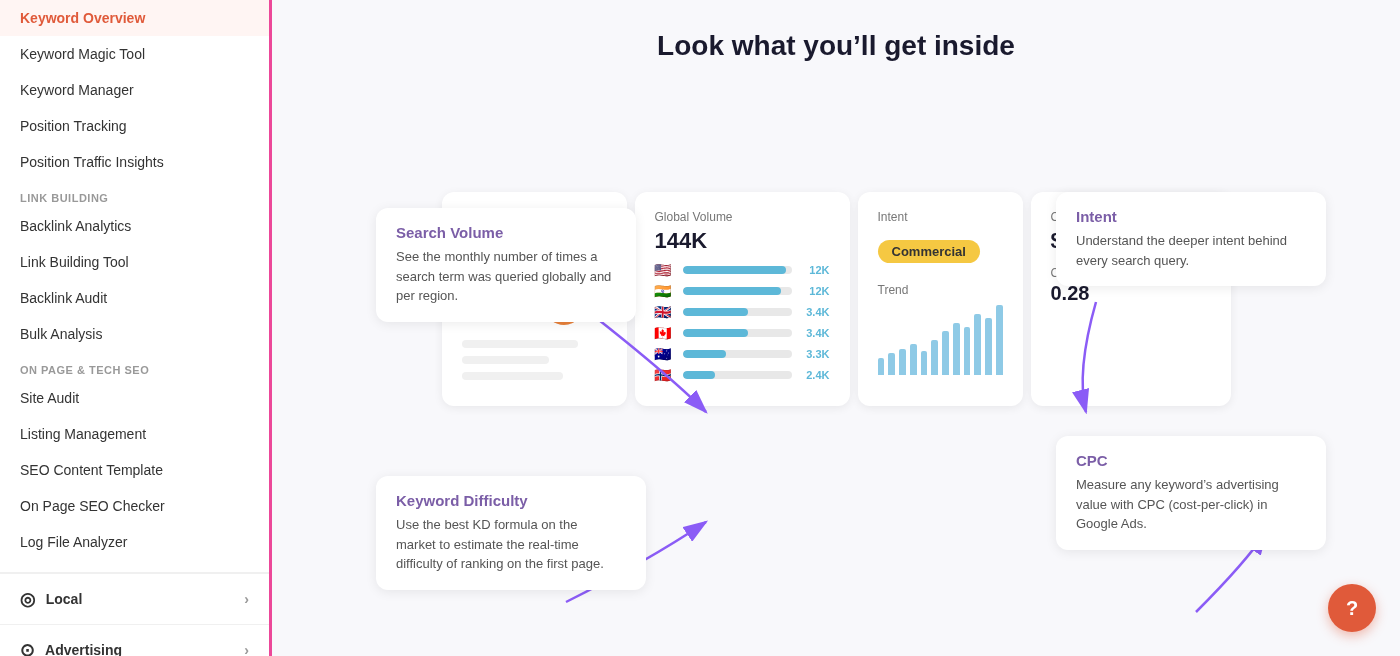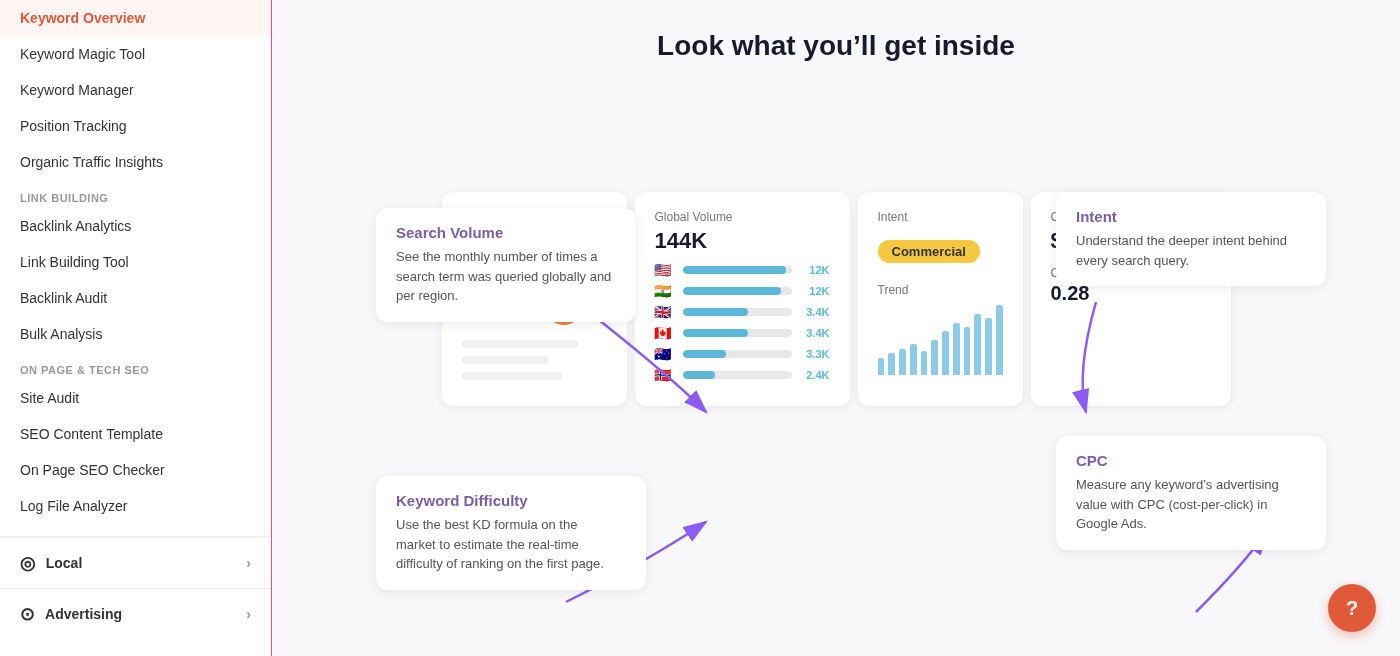--- a/index.html
+++ b/index.html
@@ -3,21 +3,21 @@
   <meta charset="utf-8">
   <style>
     * { box-sizing: border-box; margin: 0; padding: 0; }
     body { font-family: -apple-system, BlinkMacSystemFont, 'Segoe UI', sans-serif; background: #fff; display: flex; height: 656px; overflow: hidden; }
 
     
     .sidebar {
       width: 272px;
       min-width: 272px;
       background: #fff;
-      border-right: 1px solid #ec4899;
+      border-right: 3px solid #ec4899;
       overflow-y: auto;
       padding: 0 0 20px 0;
     }
     .sidebar-item {
       padding: 10px 20px;
       font-size: 14px;
       color: #333;
       cursor: pointer;
       display: flex;
       align-items: center;
@@ -218,40 +218,43 @@
   <div class="sidebar-item">
     <span>Keyword Magic Tool</span>
   </div>
   <div class="sidebar-item">
     <span>Keyword Manager</span>
   </div>
   <div class="sidebar-item">
     <span>Position Tracking</span>
   </div>
   <div class="sidebar-item">
-    <span>Organic Traffic Insights</span>
+    <span>Position Traffic Insights</span>
   </div>
 
   <div class="sidebar-section-label">LINK BUILDING</div>
   <div class="sidebar-item">
     <span>Backlink Analytics</span>
   </div>
   <div class="sidebar-item">
     <span>Link Building Tool</span>
   </div>
   <div class="sidebar-item">
     <span>Backlink Audit</span>
   </div>
   <div class="sidebar-item">
     <span>Bulk Analysis</span>
   </div>
 
   <div class="sidebar-section-label">ON PAGE &amp; TECH SEO</div>
   <div class="sidebar-item">
     <span>Site Audit</span>
+  </div>
+  <div class="sidebar-item">
+    <span>Listing Management</span>
   </div>
   <div class="sidebar-item">
     <span>SEO Content Template</span>
   </div>
   <div class="sidebar-item">
     <span>On Page SEO Checker</span>
   </div>
   <div class="sidebar-item">
     <span>Log File Analyzer</span>
   </div>

